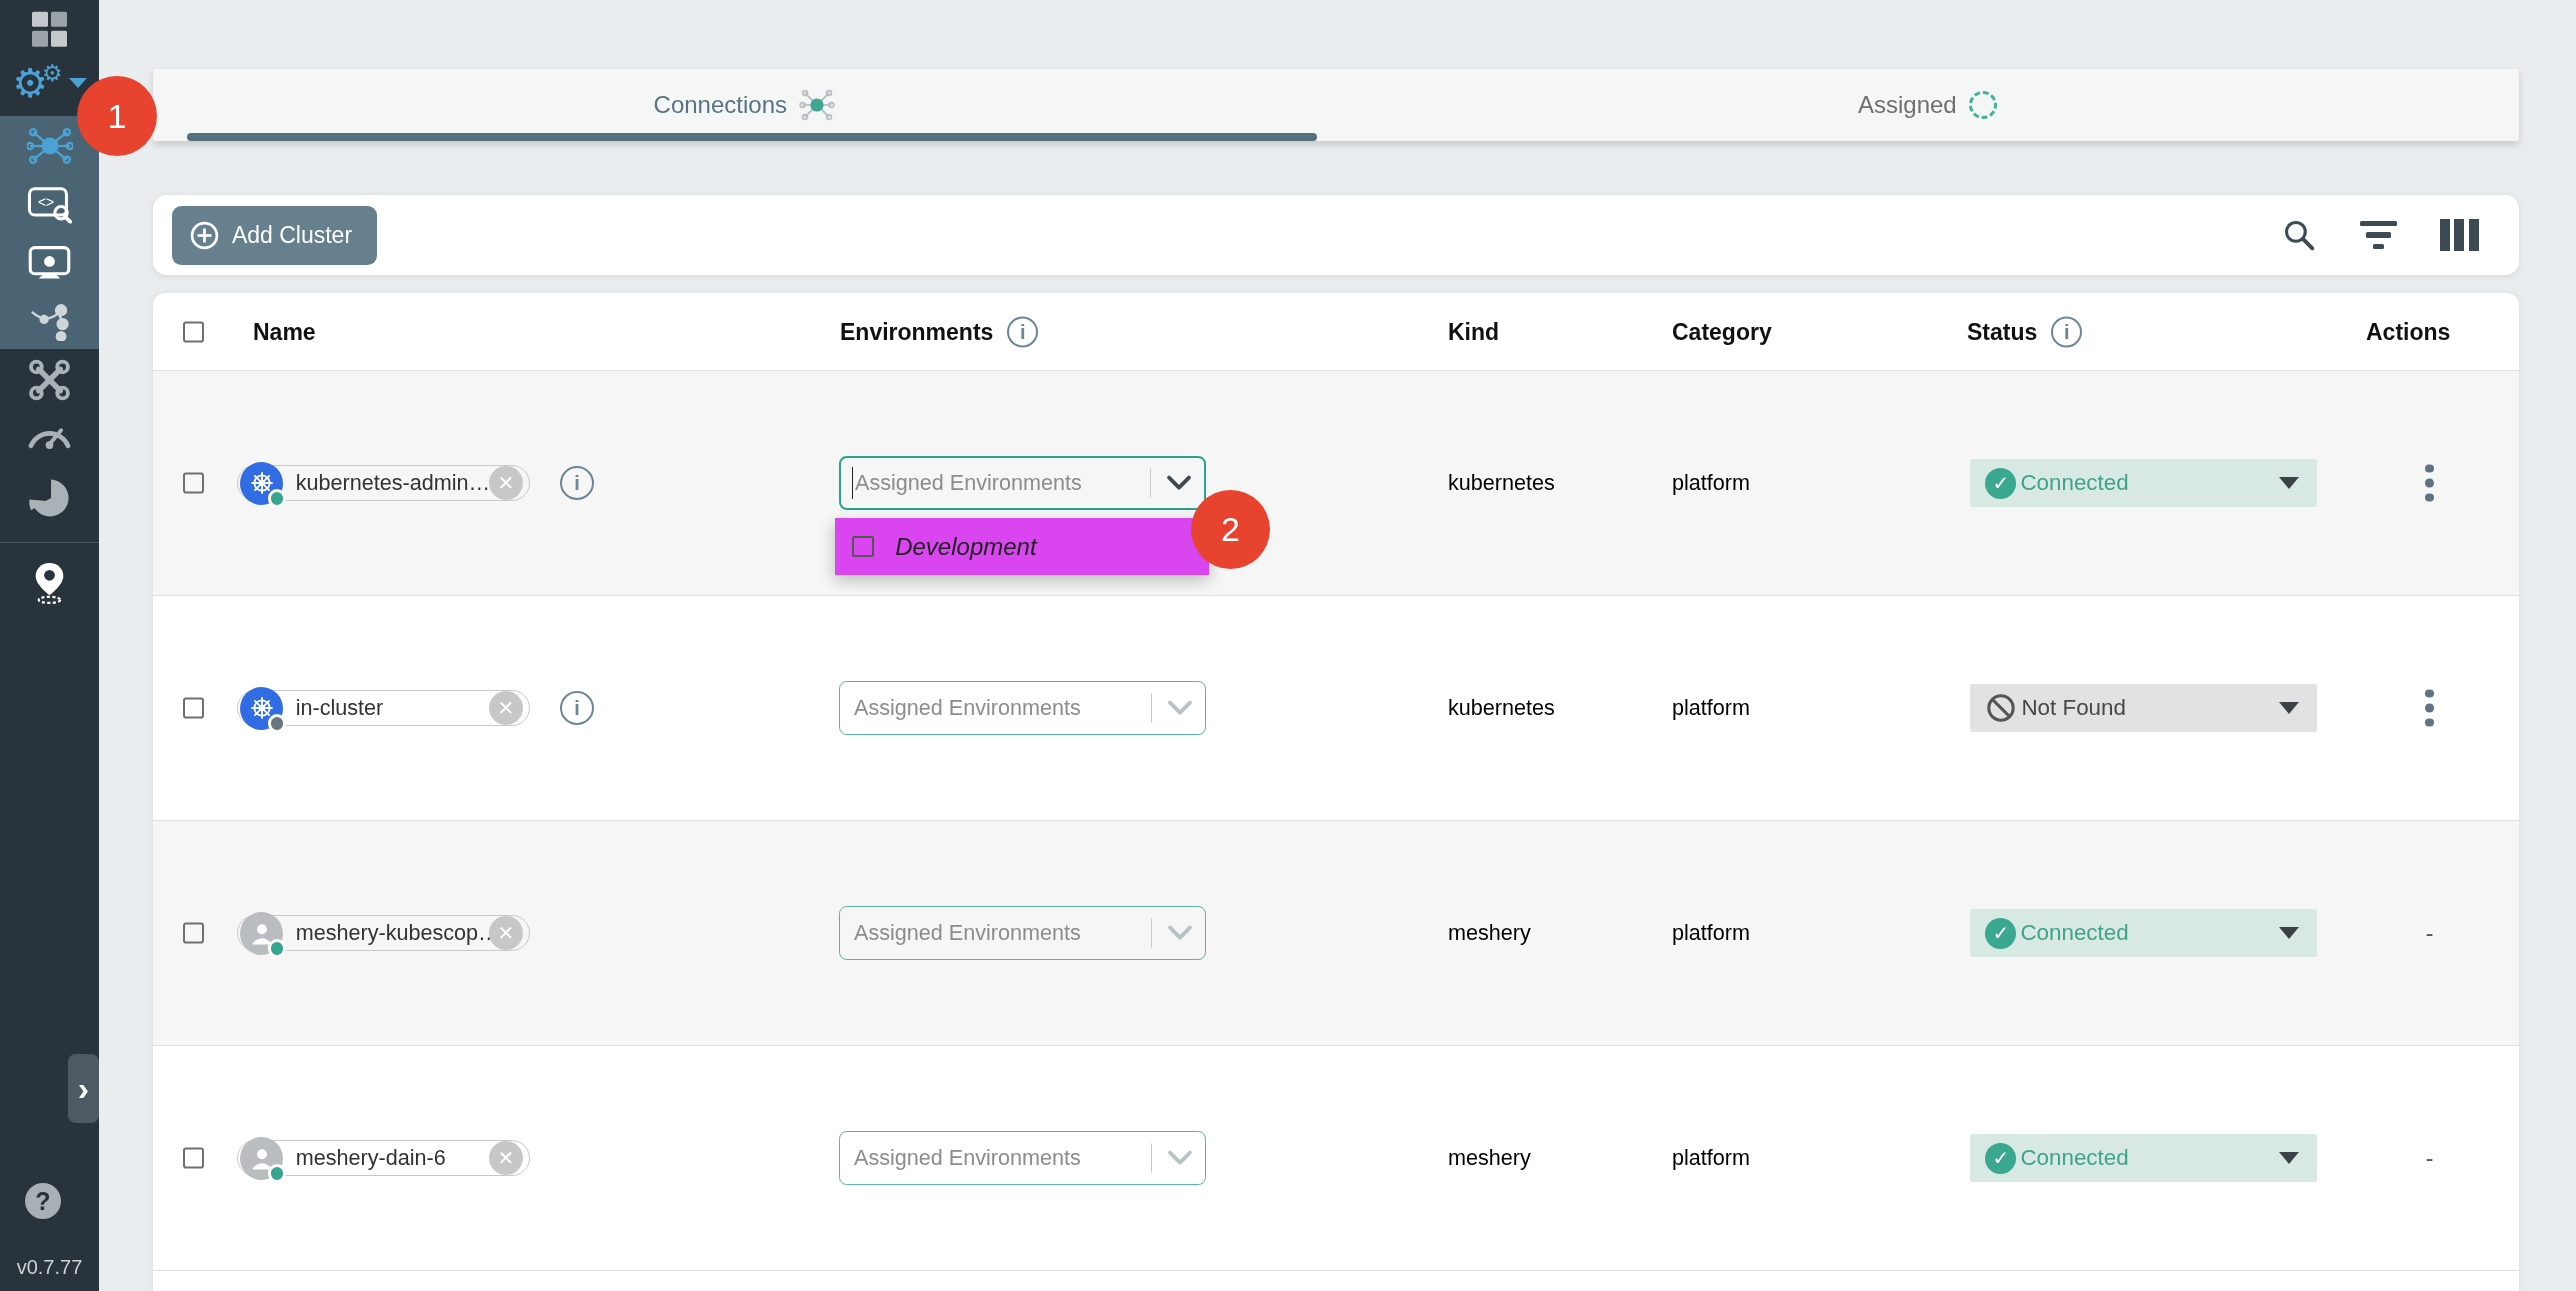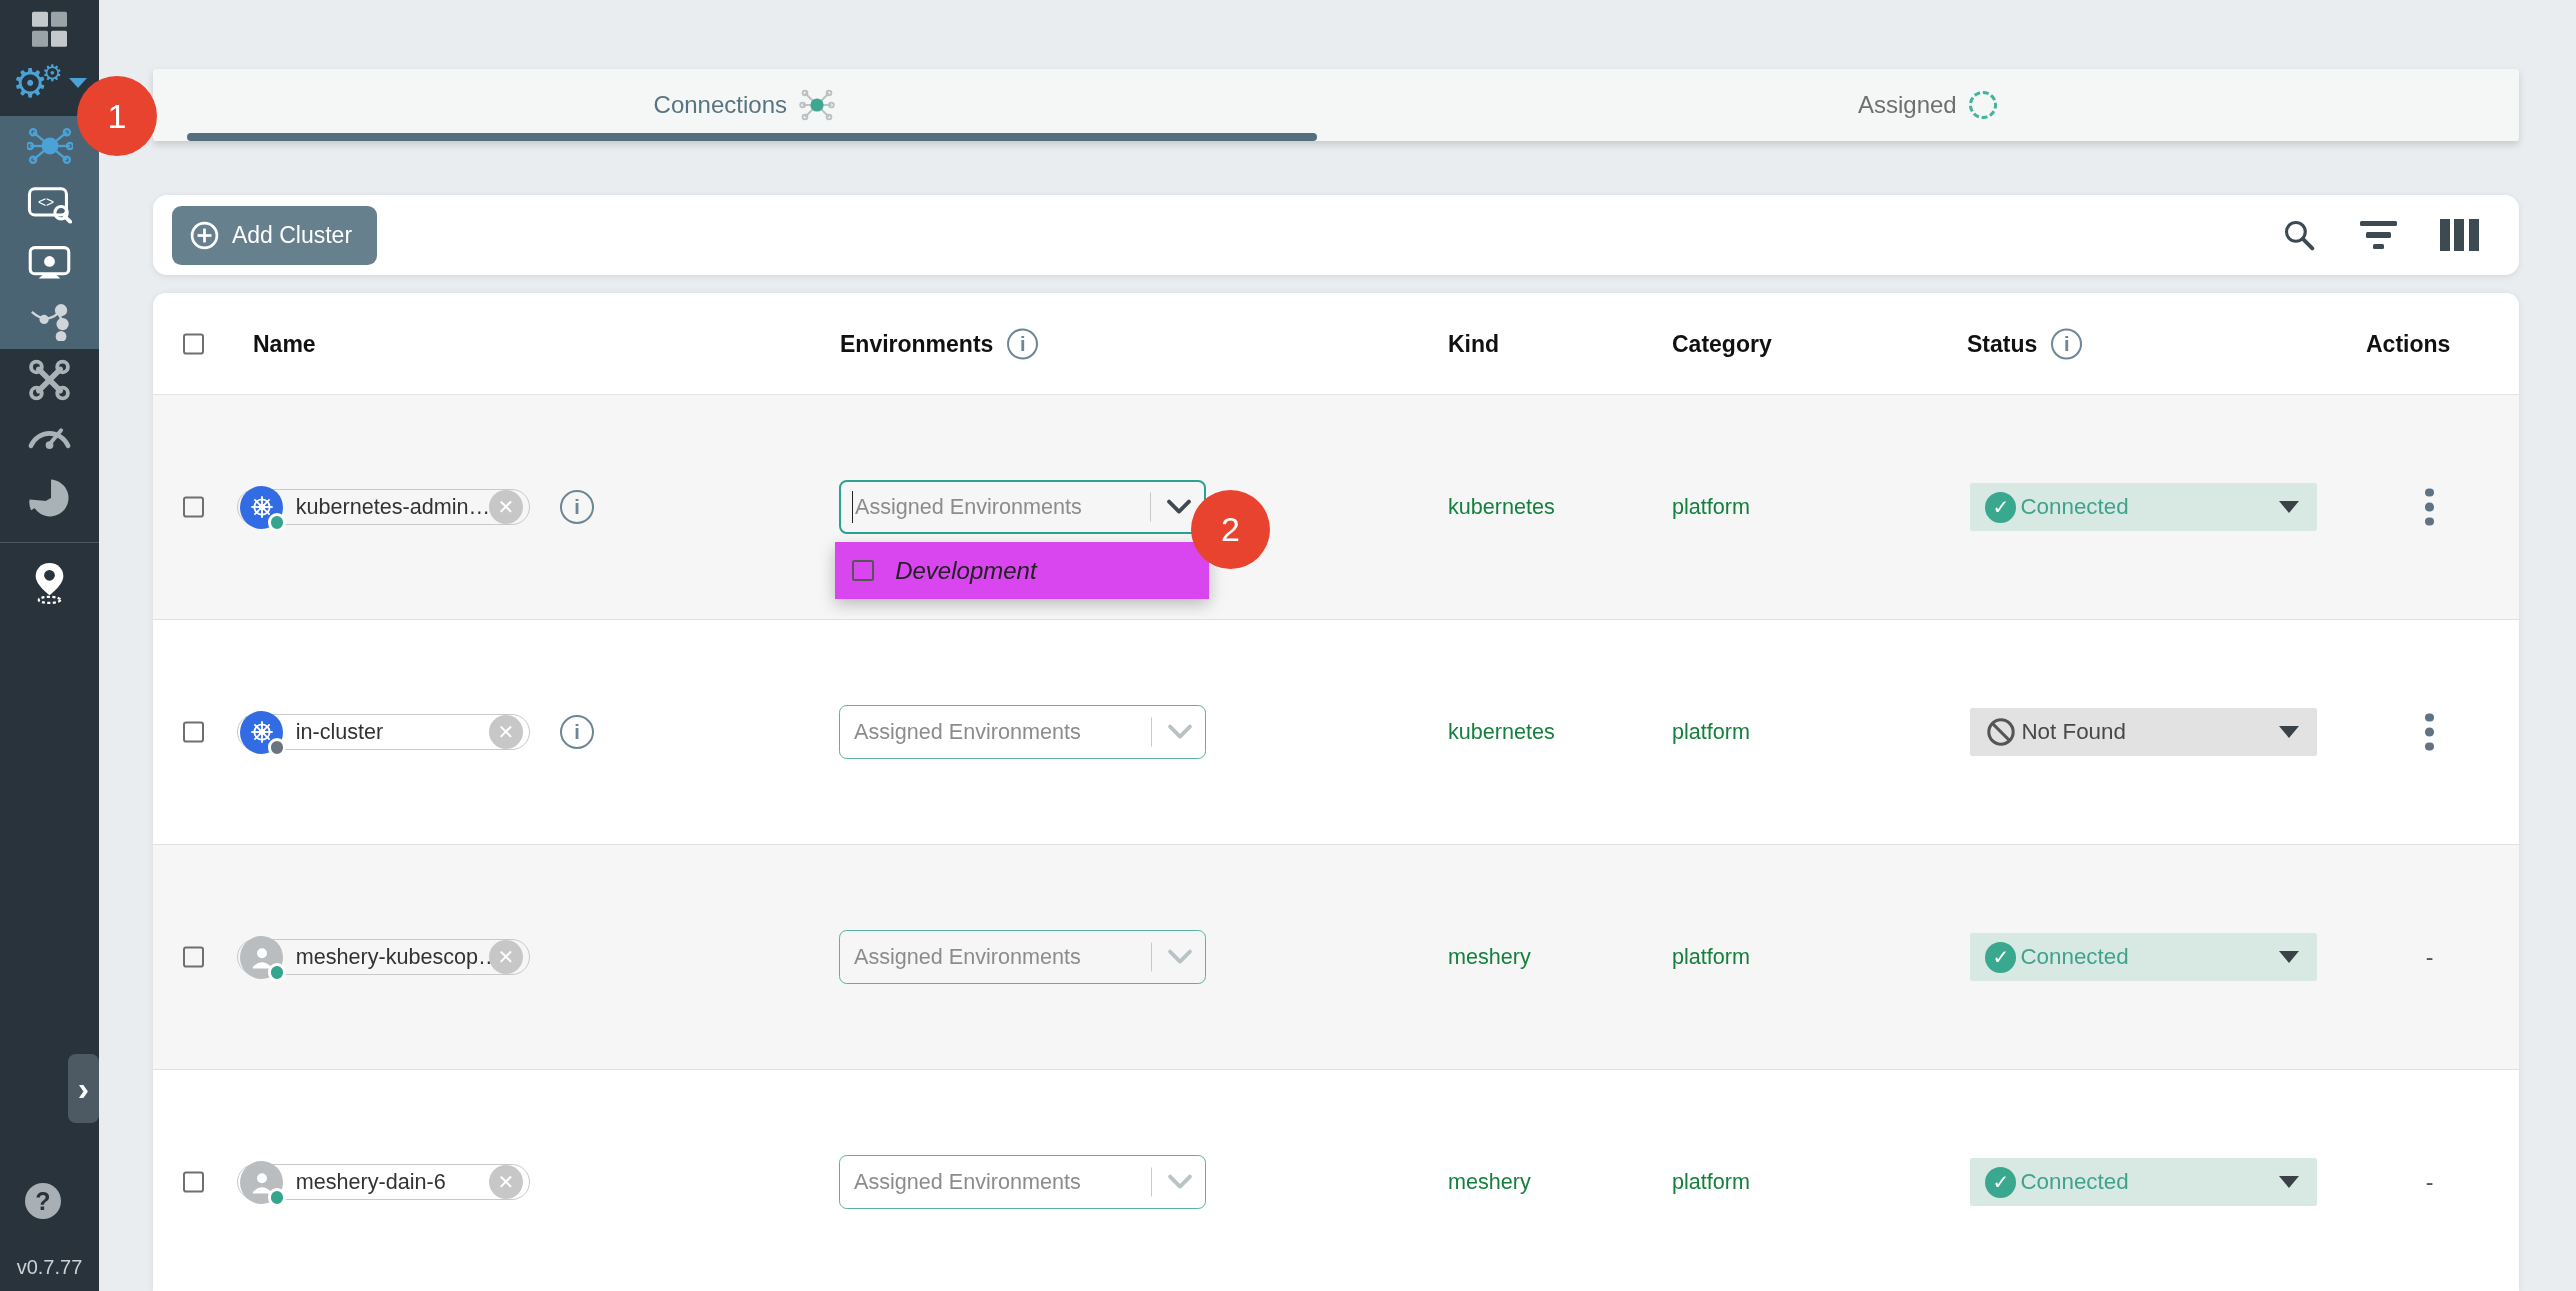--- a/index.html
+++ b/index.html
@@ -38,21 +38,21 @@
   .add-btn { position:absolute; left:18.5px; top:10.8px; height:59px; padding:0 25px 0 17px; background:#66808e; border:none; border-radius:9.3px; color:#fff; font-size:23px; display:flex; align-items:center; gap:12.4px; cursor:pointer; font-family:inherit; }
   .tool-icons { position:absolute; right:40px; top:0; height:100%; display:flex; align-items:center; gap:43px; }
   .tool-btn { cursor:pointer; display:flex; align-items:center; }
   .filter-icon { display:flex; flex-direction:column; align-items:center; gap:6.2px; }
   .filter-icon div { background:#3d4a52; height:5.4px; border-radius:1.5px; }
   .cols-icon { display:flex; gap:4.6px; }
   .cols-icon div { width:10px; height:32px; background:#3d4a52; }
 
   
   .table-card { position:absolute; left:153px; top:293px; width:2366px; bottom:0; background:#fff; border-radius:12.4px 12.4px 0 0; box-shadow:0 1.5px 7.7px rgba(0,0,0,.08); }
-  .thead { position:relative; height:102px; border-bottom:0.8px solid #e3e3e3; }
+  .thead { position:relative; height:78px; border-bottom:0.8px solid #e3e3e3; }
   .hcell { position:absolute; top:50%; transform:translateY(-50%); font-size:23px; font-weight:bold; color:#111; display:flex; align-items:center; gap:14px; white-space:nowrap; }
   .mcb { width:21px; height:21px; border:2.3px solid #6f6f6f; border-radius:3.1px; background:transparent; cursor:pointer; }
   .info-icon { width:31px; height:31px; border:2.3px solid #6d8695; border-radius:50%; color:#6d8695; font-size:20px; font-weight:bold; display:flex; align-items:center; justify-content:center; font-style:normal; cursor:pointer; }
 
   .trow { position:relative; height:225px; border-bottom:0.8px solid #e0e0e0; }
   .trow.odd { background:#f6f6f6; }
   .rc { position:absolute; top:50%; transform:translateY(-50%); }
 
   .chip { left:102px; width:293px; height:49px; border:1.5px solid #c9c9c9; border-radius:26px; display:flex; align-items:center; background:transparent; }
   .chip-avatar { width:43px; height:43px; border-radius:50%; margin-left:2.3px; position:relative; display:flex; align-items:center; justify-content:center; flex-shrink:0; }
@@ -70,21 +70,21 @@
   .env-box.idle { border:1.5px solid #57b4a1; }
   .env-ph { position:absolute; left:14px; top:50%; transform:translateY(-50%); font-size:21.6px; color:#8c8c8c; white-space:nowrap; }
   .env-ph.cursor::before { content:""; position:absolute; left:-3.1px; top:-3.1px; bottom:-3.1px; width:1.5px; background:#222; }
   .env-divider { position:absolute; right:53px; top:50%; transform:translateY(-50%); height:29px; width:1.5px; background:#c9c9c9; }
   .env-caret { position:absolute; right:12.4px; top:50%; transform:translateY(-50%); display:flex; }
 
   .menu { position:absolute; left:682px; top:147px; width:374px; height:57px; background:#d946ef; box-shadow:0 6.2px 15.4px rgba(0,0,0,.25); display:flex; align-items:center; z-index:20; cursor:pointer;font-style:italic; }
   .menu-cb { width:21.6px; height:21.6px; border:2.3px solid #555; border-radius:2.3px; margin-left:17px; background:transparent; }
   .menu-label { margin-left:21.6px; font-size:24px; color:#222; }
 
-  .cell-text { font-size:21.6px; color:#15803d; white-space:nowrap; }
+  .cell-text { font-size:21.6px; color:#000000; white-space:nowrap; }
   .kind { left:1295px; }
   .category { left:1519px; }
 
   .status-badge { left:1817px; width:347px; height:48px; display:flex; align-items:center; border-radius:2.3px; cursor:pointer; }
   .status-badge.ok { background:#d8e9e4; }
   .status-badge.nf { background:#e2e2e2; }
   .st-circle { width:31px; height:31px; border-radius:50%; background:#3aa78f; color:#fff; font-size:20px; display:flex; align-items:center; justify-content:center; margin-left:15.4px; flex-shrink:0; }
   .st-nf-icon { margin-left:15.4px; display:flex; flex-shrink:0; }
   .st-label { margin-left:4px; font-size:22.4px; }
   .ok .st-label { color:#3fa38c; }

